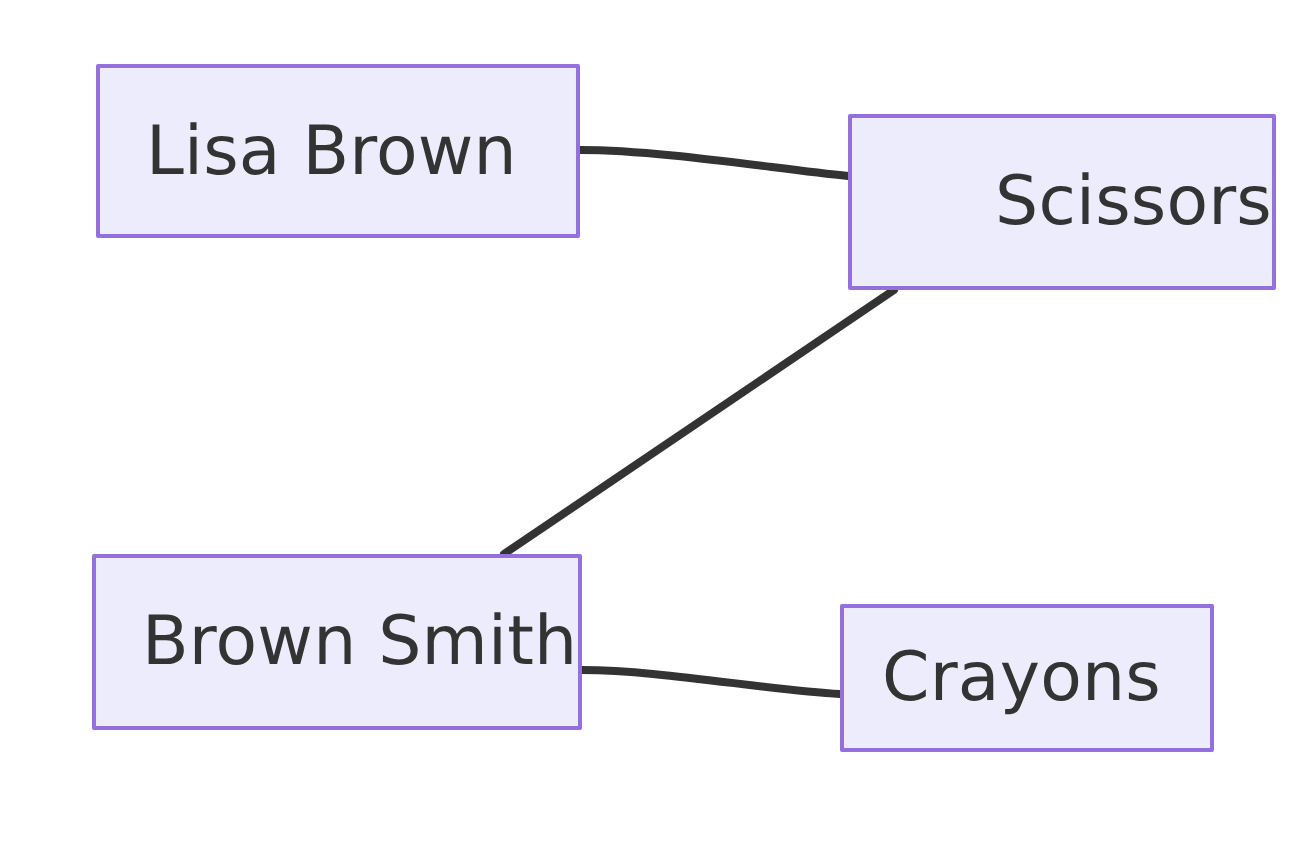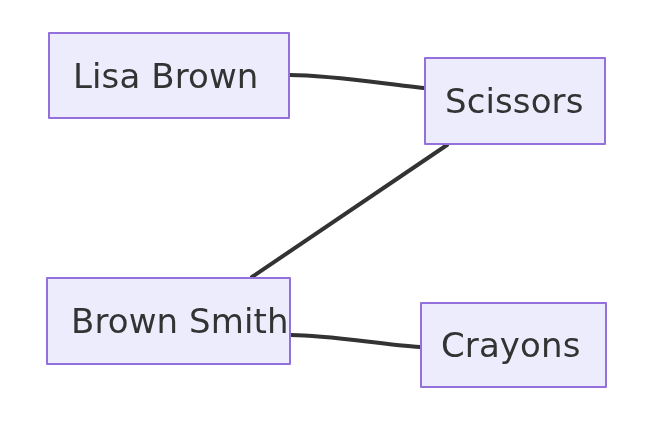--- a/index.html
+++ b/index.html
@@ -42,23 +42,23 @@
     font-family: "DejaVu Sans", "Liberation Sans", sans-serif;
     font-size: 34px;
     font-weight: 400;
     color: #333333;
     line-height: 1;
     white-space: nowrap;
     padding-left: 23px;
     letter-spacing: 0.1px;
   }
   #node-lisa-brown  { left: 48px;  top: 32px;  width: 242px; height: 87px; }
-  #node-scissors    { left: 424px; top: 57px;  width: 182px; height: 88px; }
+  #node-scissors    { left: 424px; top: 57px;  width: 214px; height: 88px; justify-content: flex-end; }
   #node-john-smith  { left: 46px;  top: 277px; width: 245px; height: 88px; }
-  #node-crayons     { left: 420px; top: 302px; width: 187px; height: 86px; text-align: right; }
+  #node-crayons     { left: 420px; top: 302px; width: 187px; height: 74px; text-align: right; }
   #node-scissors .node-label { padding-left: 19px; }
   #node-crayons  .node-label { padding-left: 19px; }
 </style>
 </head>
 <body>
 
 <div id="diagram-canvas">
 
   <svg id="edge-layer" viewBox="0 0 646 424">
     <path fill="none" stroke="#333333" stroke-width="4" stroke-linecap="round" d="M 290,75 C 330,75 385,84 424,88"></path>

